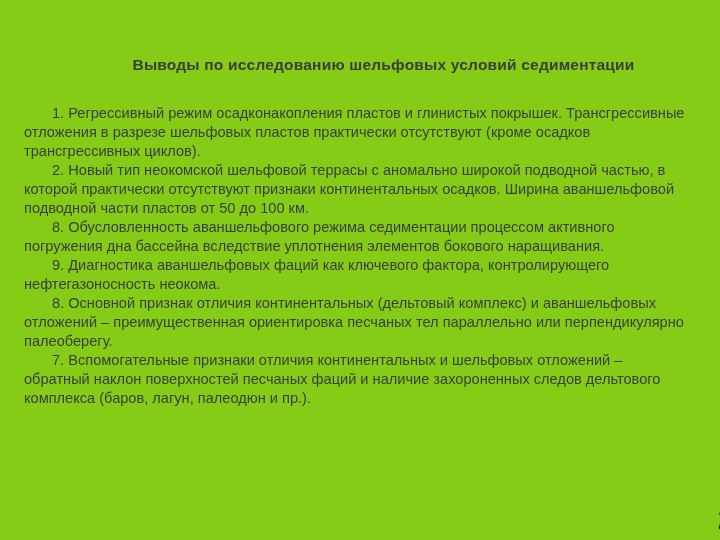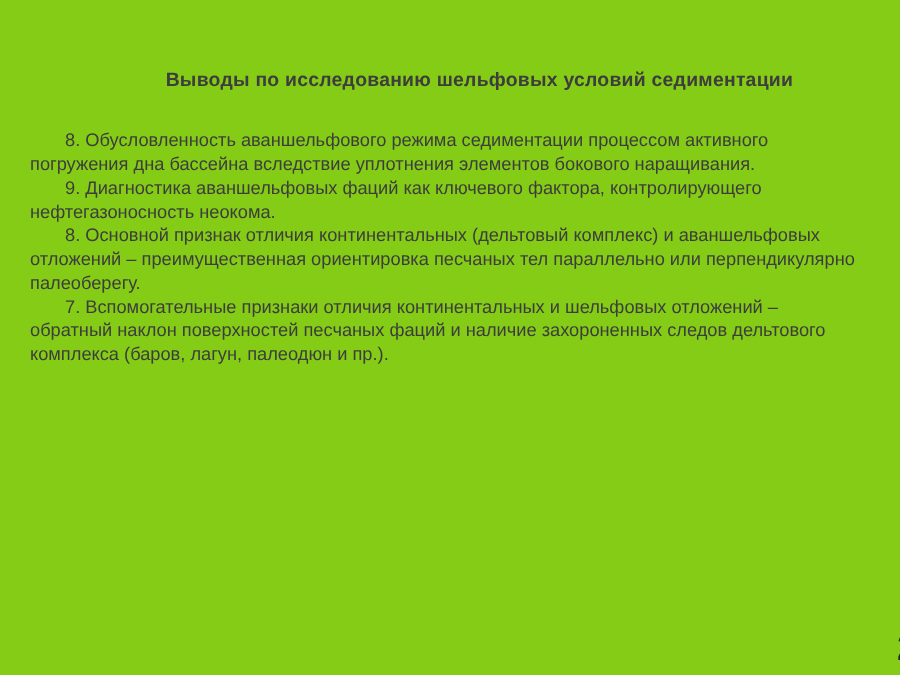--- a/index.html
+++ b/index.html
@@ -52,20 +52,22 @@
     line-height: 1;
   }
 </style>
 </head>
 <body>
 
 <div class="slide">
   <h1 class="slide-title">Выводы по исследованию шельфовых условий седиментации</h1>
 
   <div class="slide-body">
+    <p>1. Регрессивный режим осадконакопления пластов и глинистых покрышек. Трансгрессивные отложения в разрезе шельфовых пластов практически отсутствуют (кроме осадков трансгрессивных циклов).</p>
+    <p>2. Новый тип неокомской шельфовой террасы с аномально широкой подводной частью, в которой практически отсутствуют признаки континентальных осадков. Ширина аваншельфовой подводной части пластов от 50 до 100 км.</p>
     <p>8. Обусловленность аваншельфового режима седиментации процессом активного погружения дна бассейна вследствие уплотнения элементов бокового наращивания.</p>
     <p>9. Диагностика аваншельфовых фаций как ключевого фактора, контролирующего нефтегазоносность неокома.</p>
     <p>8. Основной признак отличия континентальных (дельтовый комплекс) и аваншельфовых отложений – преимущественная ориентировка песчаных тел параллельно или перпендикулярно палеоберегу.</p>
     <p>7. Вспомогательные признаки отличия континентальных и шельфовых отложений – обратный наклон поверхностей песчаных фаций и наличие захороненных следов дельтового комплекса (баров, лагун, палеодюн и пр.).</p>
   </div>
 
   <div class="page-number">21</div>
 </div>
 
 </body></html>

